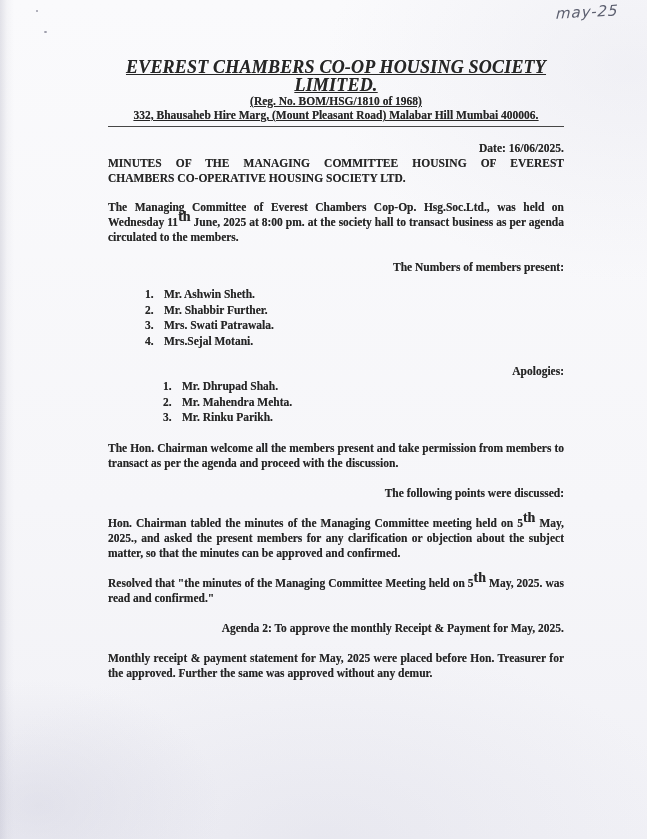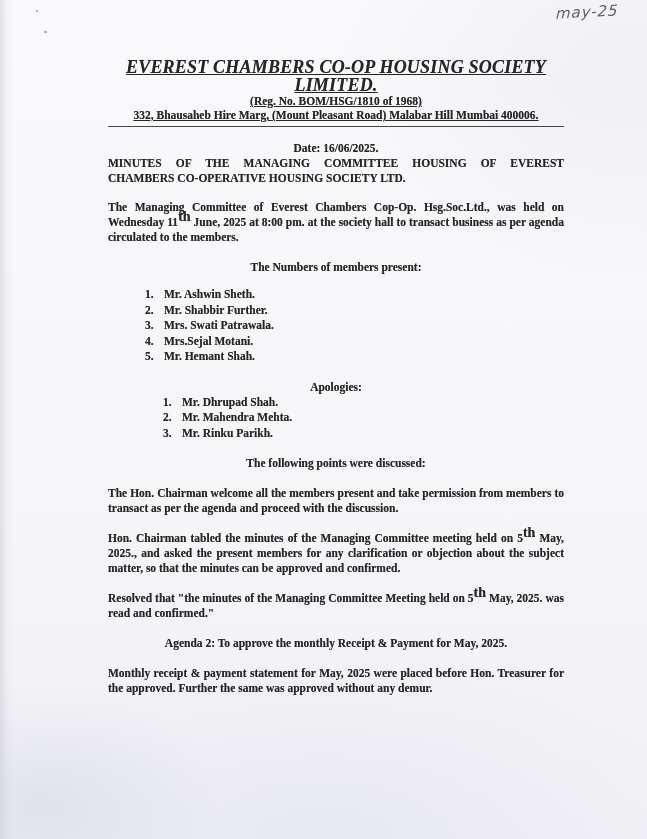--- a/index.html
+++ b/index.html
@@ -37,21 +37,21 @@
   .hdr{text-align:center;}
   .hdr-line{text-decoration:underline;}
   .hdr1{font-size:18px;font-style:italic;letter-spacing:.2px;line-height:18px;}
   .hdr2,.hdr3,.hdr4{line-height:14px;}
   .hdr-rule{border:0;border-top:1.5px solid #464646;margin:4px 0 14px 0;}
   .dateline{text-align:right;margin:0 0 0 0;}
   .title{margin:0 0 14px 0;}
   .title .l1{display:block;text-align:justify;text-align-last:justify;}
   .title .l2{display:block;}
   p.body{margin:0 0 15px 0;text-align:justify;}
-  p.nojust{text-align:center;}
+  p.nojust{text-align:right;}
   .list{margin:12px 0 15px 0;}
   .list .li{line-height:15.5px;}
   .list-members{margin-left:37px;}
   .list-apologies{margin-left:55px;margin-top:0;}
   .num{display:inline-block;width:19px;}
   .gap-lg{margin-bottom:23px;}
   sup{font-size:14px;line-height:0;vertical-align:super;}
 </style>
 </head>
 <body>
@@ -81,34 +81,33 @@
 
     <p class="body"><span>The Managing Committee of Everest Chambers Cop-Op. Hsg.Soc.Ltd., was held on Wednesday 11</span><sup>th</sup><span> June, 2025 at 8:00 pm. at the society hall to transact business as per agenda circulated to the members.</span></p>
 
     <p class="body nojust" style="margin-bottom:12px;">The Numbers of members present:</p>
 
     <div class="list list-members">
       <div class="li"><span class="num">1.</span><span>Mr. Ashwin Sheth.</span></div>
       <div class="li"><span class="num">2.</span><span>Mr. Shabbir Further.</span></div>
       <div class="li"><span class="num">3.</span><span>Mrs. Swati Patrawala.</span></div>
       <div class="li"><span class="num">4.</span><span>Mrs.Sejal Motani.</span></div>
-      <div class="li"><span class="num">5.</span><span>Mr. Hemant Shah.</span></div>
     </div>
 
     <p class="body nojust gap-lg" style="margin-bottom:0;">Apologies:</p>
 
     <div class="list list-apologies">
       <div class="li"><span class="num">1.</span><span>Mr. Dhrupad Shah.</span></div>
       <div class="li"><span class="num">2.</span><span>Mr. Mahendra Mehta.</span></div>
       <div class="li"><span class="num">3.</span><span>Mr. Rinku Parikh.</span></div>
     </div>
 
+    <p class="body">The Hon. Chairman welcome all the members present and take permission from members to transact as per the agenda and proceed with the discussion.</p>
+
     <p class="body nojust">The following points were discussed:</p>
-
-    <p class="body">The Hon. Chairman welcome all the members present and take permission from members to transact as per the agenda and proceed with the discussion.</p>
 
 
     <p class="body"><span>Hon. Chairman tabled the minutes of the Managing Committee meeting held on 5</span><sup>th</sup><span> May, 2025., and asked the present members for any clarification or objection about the subject matter, so that the minutes can be approved and confirmed.</span></p>
 
     <p class="body"><span>Resolved that "the minutes of the Managing Committee Meeting held on 5</span><sup>th</sup><span> May, 2025. was read and confirmed."</span></p>
 
     <p class="body nojust">Agenda 2: To approve the monthly Receipt &amp; Payment for May, 2025.</p>
 
     <p class="body">Monthly receipt &amp; payment statement for May, 2025 were placed before Hon. Treasurer for the approved. Further the same was approved without any demur.</p>
 

